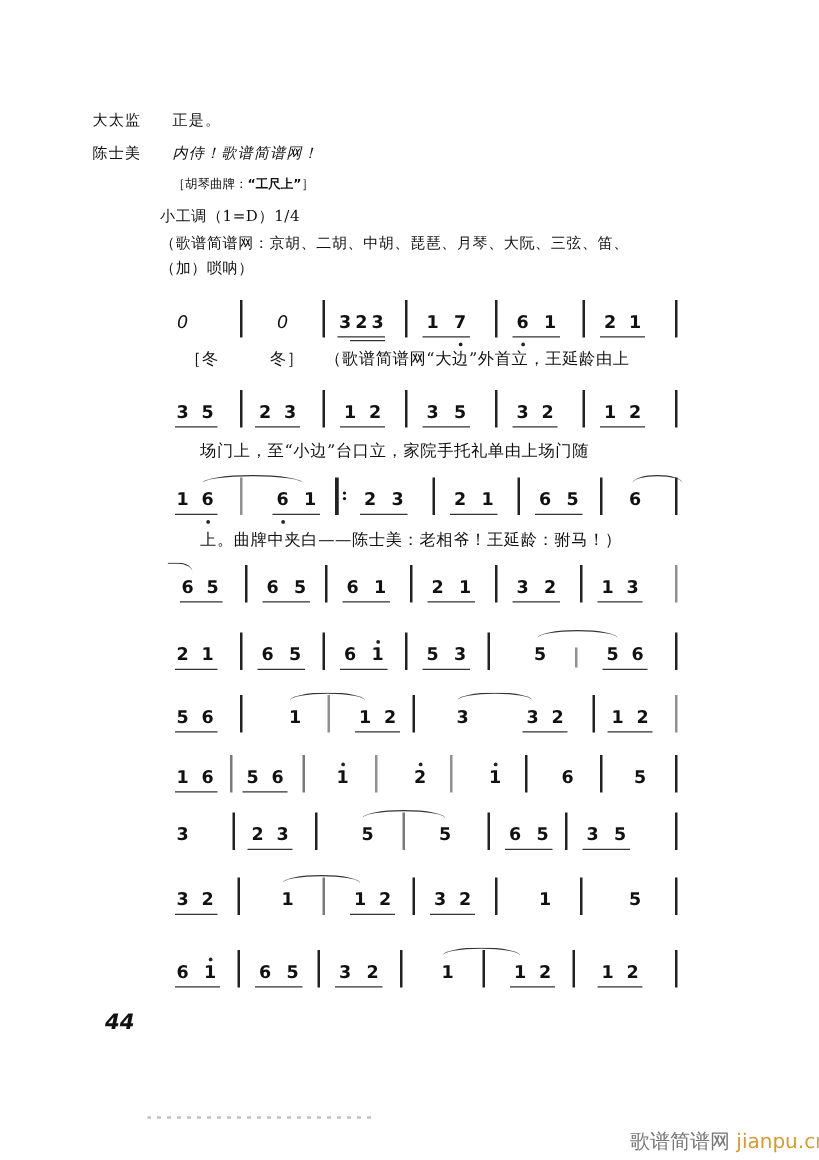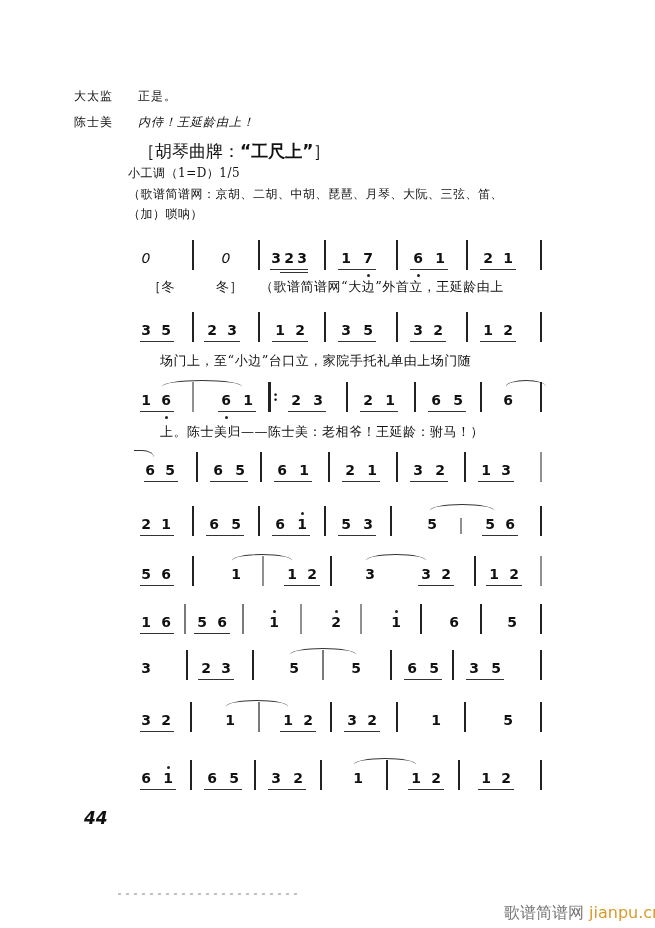--- a/index.html
+++ b/index.html
@@ -2,21 +2,21 @@
 <html><head>
 <meta charset="utf-8">
 <style>
   html, body { margin:0; padding:0; }
   body { width:655px; height:928px; background:#ffffff; position:relative; overflow:hidden;
          font-family:"DejaVu Serif", serif; color:#111; }
   .abs { position:absolute; }
   .dlg { font-size:12px; letter-spacing:1px; white-space:nowrap; }
   .dlg .spk { display:inline-block; width:64px; }
   .dlg .line-i { font-style:italic; }
-  .qupai { font-size:17px; white-space:nowrap; }
+  .qupai { font-size:10px; white-space:nowrap; }
   .qupai b { font-family:"DejaVu Sans", sans-serif; font-weight:bold; }
   .small { font-size:12px; white-space:nowrap; letter-spacing:0.5px; }
   .row { position:absolute; left:140px; width:402px; height:30px; }
   .bar { position:absolute; top:-10px; width:1.5px; height:30px; background:#222; }
   .bar.rep::after { content:":"; position:absolute; left:5px; top:6px; font-size:14px; font-weight:bold; }
   .bar.rep { width:3px; }
   .n { position:absolute; top:0; font-family:"DejaVu Sans", sans-serif; font-weight:bold; font-size:14px; width:12px; text-align:center; }
   .n.it { font-style:italic; font-weight:normal; }
   .ul { position:absolute; top:19px; height:1.3px; background:#333; }
   .dot-lo { position:absolute; top:24px; width:3px; height:3px; border-radius:50%; background:#222; }
@@ -28,27 +28,27 @@
   .wm .en { color:#d89a2a; font-family:"DejaVu Sans", sans-serif; }
   .noise { height:2px; background:repeating-linear-gradient(90deg,#999 0 3px,transparent 3px 8px); opacity:.6; }
 </style>
 </head>
 <body>
 
 <div class="abs dlg" style="left:74px;top:88px;">
   <span class="spk">大太监</span><span>正是。</span>
 </div>
 <div class="abs dlg" style="left:74px;top:114px;">
-  <span class="spk">陈士美</span><span class="line-i">内侍！王延龄由上！</span>
+  <span class="spk">陈士美</span><span class="line-i">内侍！歌谱简谱网！</span>
 </div>
 
 <div class="abs qupai" style="left:138px;top:140px;">
   <span>［胡琴曲牌：</span><b>“工尺上”</b><span>］</span>
 </div>
-<div class="abs small" style="left:128px;top:165px;">小工调（1=D）1/5</div>
+<div class="abs small" style="left:128px;top:165px;">小工调（1=D）1/4</div>
 <div class="abs small" style="left:128px;top:186px;">（歌谱简谱网：京胡、二胡、中胡、琵琶、月琴、大阮、三弦、笛、</div>
 <div class="abs small" style="left:128px;top:206px;">（加）唢呐）</div>
 
 <div class="row" style="top:250px;">
   <span class="n it" style="left:0">0</span>
   <div class="bar" style="left:52px"></div>
   <span class="n it" style="left:80px">0</span>
   <div class="bar" style="left:118px"></div>
   <span class="n" style="left:130px">3</span>
     <span class="n" style="left:143px">2</span>
@@ -124,21 +124,21 @@
   <div class="ul" style="left:220px;width:38px"></div>
   <div class="bar" style="left:274px"></div>
   <span class="n" style="left:290px">6</span>
     <span class="n" style="left:312px">5</span>
   <div class="ul" style="left:288px;width:38px"></div>
   <div class="bar" style="left:340px"></div>
   <span class="n" style="left:362px">6</span>
   <div class="slur" style="left:366px;width:40px"></div>
   <div class="bar" style="left:400px"></div>
 </div>
-<div class="stage" style="left:160px;top:423px;">上。陈士美归——陈士美：老相爷！王延龄：驸马！）</div>
+<div class="stage" style="left:160px;top:423px;">上。曲牌中夹白——陈士美：老相爷！王延龄：驸马！）</div>
 
 <div class="row" style="top:462px;">
   <div class="slur" style="left:-6px;width:20px;border-radius:0 60% 0 0"></div>
   <span class="n" style="left:4px">6</span>
     <span class="n" style="left:24px">5</span>
   <div class="ul" style="left:4px;width:34px"></div>
   <div class="bar" style="left:56px"></div>
   <span class="n" style="left:72px">6</span>
     <span class="n" style="left:94px">5</span>
   <div class="ul" style="left:70px;width:38px"></div>

